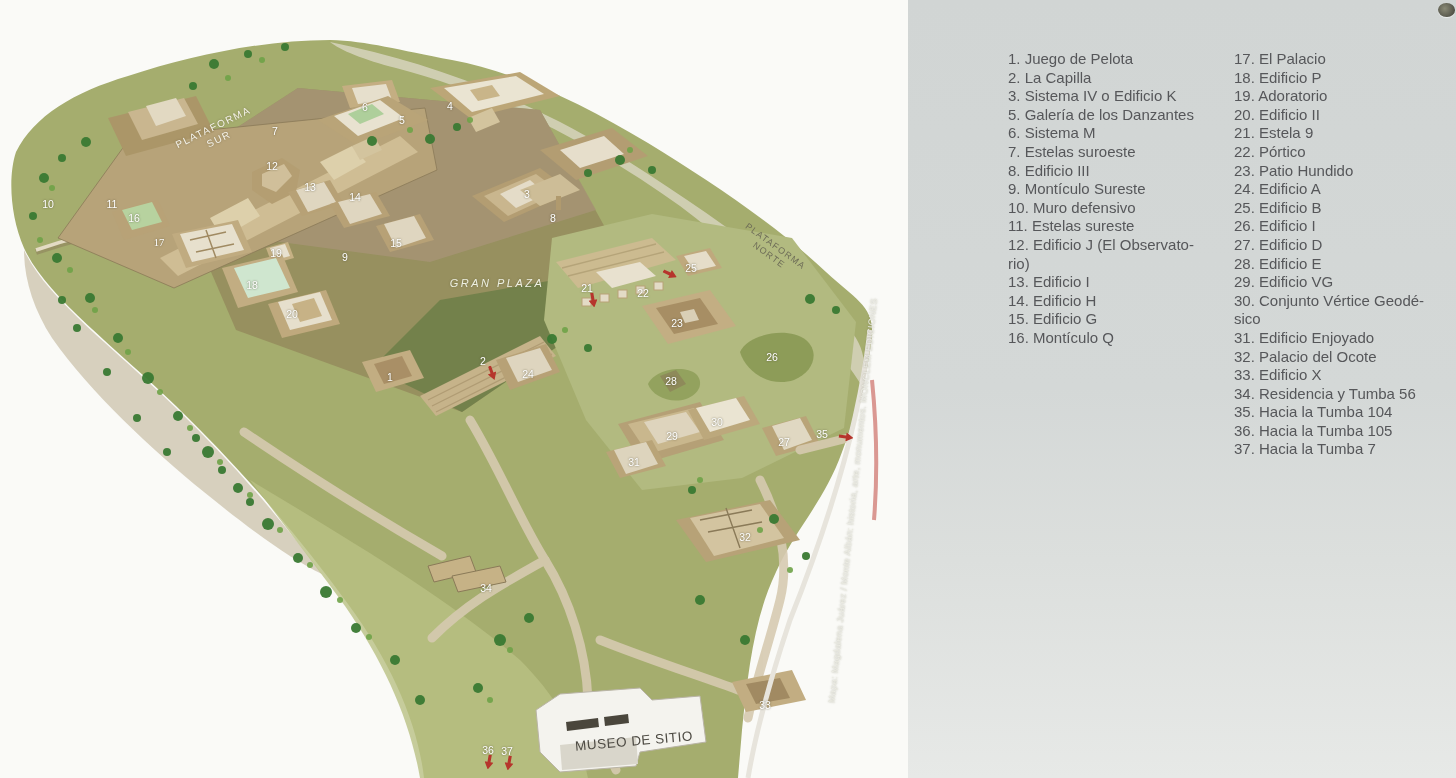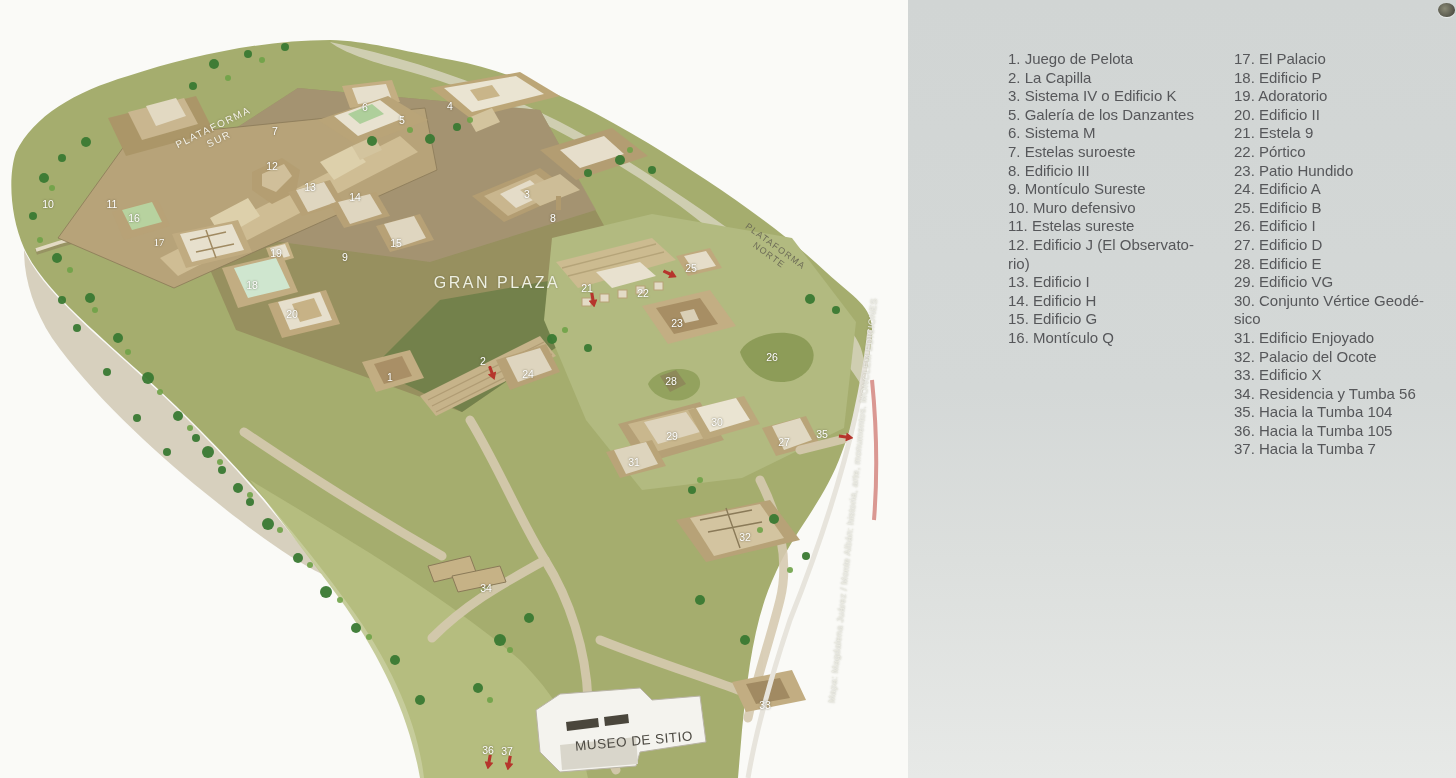--- a/index.html
+++ b/index.html
@@ -4,21 +4,21 @@
 <style>
   html,body{margin:0;padding:0;background:#ffffff;}
   .stage{position:relative;width:1456px;height:778px;overflow:hidden;
          font-family:"Liberation Sans",sans-serif;background:#fafaf7;}
   
   .map-area{position:absolute;left:0;top:0;width:908px;height:778px;background:#fafaf7;}
   .map-area svg{position:absolute;left:0;top:0;}
   .map-label{position:absolute;transform:translate(-50%,-50%);white-space:pre-line;text-align:center;pointer-events:none;}
   .lbl-sur{color:#f5f3ea;font-size:10px;letter-spacing:1.6px;line-height:13px;
            transform:translate(-50%,-50%) rotate(-26deg);text-shadow:0 0 2px rgba(90,80,50,.55);}
-  .lbl-plaza{color:#eef0e2;font-size:16px;letter-spacing:2.5px;text-shadow:0 0 2px rgba(90,85,50,.5);}
+  .lbl-plaza{color:#eef0e2;font-size:11px;letter-spacing:2.5px;text-shadow:0 0 2px rgba(90,85,50,.5);font-style:italic;}
   .lbl-norte{color:#6e6d57;font-size:9px;letter-spacing:1.2px;line-height:11px;
              transform:translate(-50%,-50%) rotate(36deg);}
   .lbl-museo{color:#4e4b44;font-size:13.5px;letter-spacing:.5px;
              transform:translate(-50%,-50%) rotate(-5deg);}
   .credit{position:absolute;left:846px;top:332px;height:372px;writing-mode:vertical-rl;
           transform:rotate(186deg);transform-origin:center;color:#ecece4;font-size:9px;
           letter-spacing:.4px;text-shadow:0 0 2px rgba(80,80,50,.45);white-space:nowrap;}
   .marker{position:absolute;transform:translate(-50%,-50%);color:#ffffff;font-size:10.5px;
           line-height:10px;text-shadow:0 0 2px rgba(70,65,40,.75);pointer-events:none;}
   .red-arrow{position:absolute;width:15px;height:9px;background:#b6352c;

